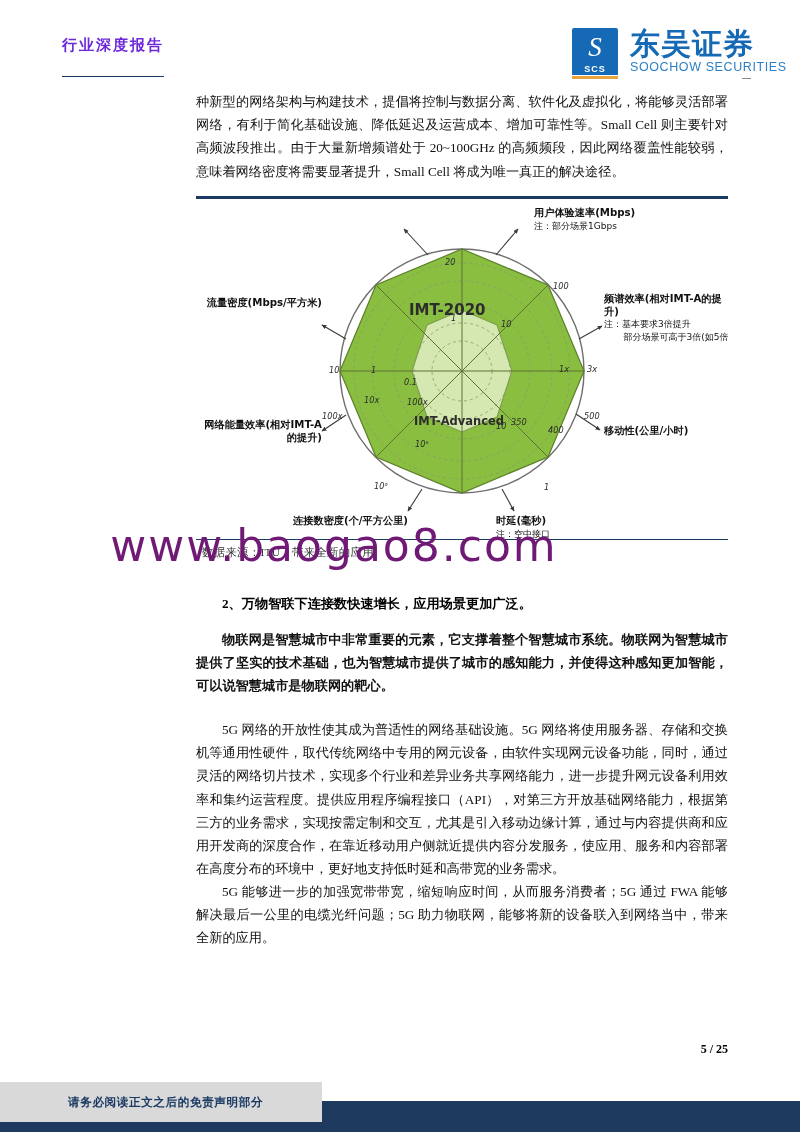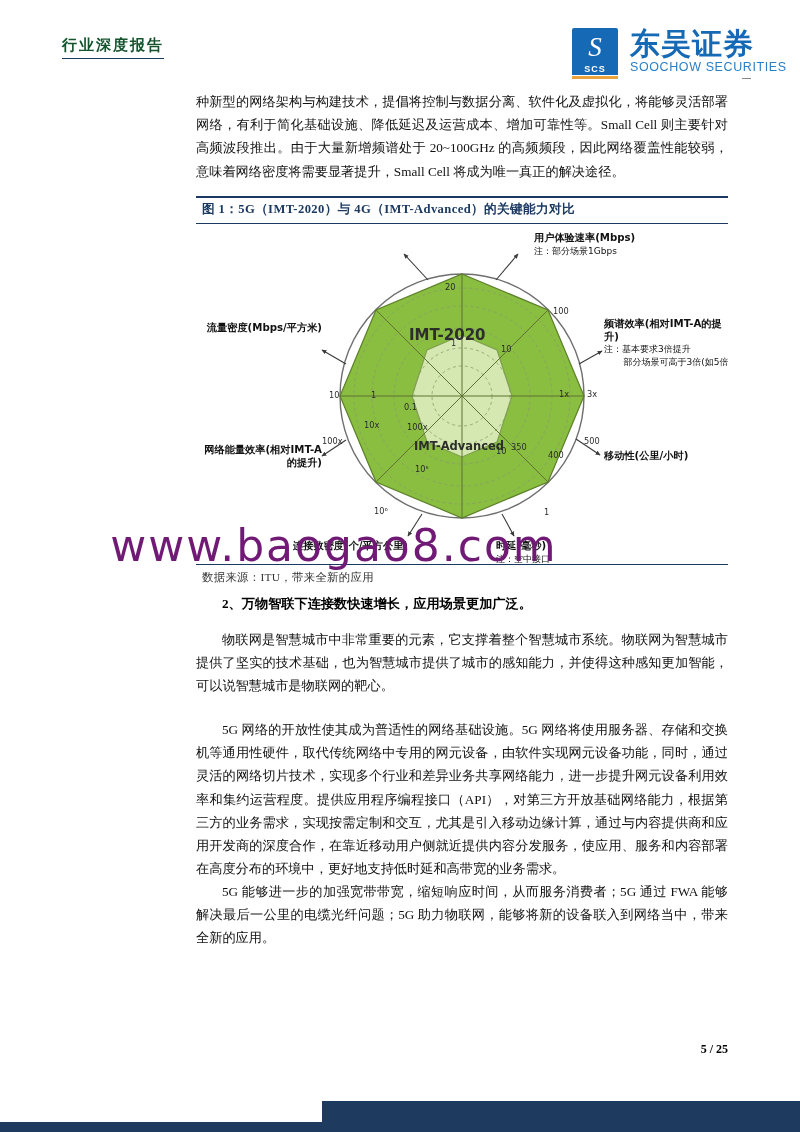--- a/index.html
+++ b/index.html
@@ -7,23 +7,23 @@
     width:800px;height:1132px;background:#ffffff;
     font-family:"Liberation Serif","DejaVu Serif",serif;
     color:#000;position:relative;overflow:hidden;
   }
   .page{position:absolute;inset:0;}
 
   
   .header{position:absolute;left:0;top:0;width:800px;height:86px;}
   .hdr-title{
     position:absolute;left:62px;top:36px;
-    font-size:15px;font-weight:bold;color:#14532d;
+    font-size:15px;font-weight:bold;color:#6d28d9;
     letter-spacing:2px;
-    border-bottom:1.3px solid #1b3a63;padding-bottom:3px;
+    border-bottom:1.3px solid #1b3a63;padding-bottom:21px;
   }
   .logo{position:absolute;left:572px;top:28px;display:flex;align-items:flex-start;}
   .logo-mark{position:relative;width:52px;height:48px;margin-right:6px;}
   .logo-sq{
     position:absolute;left:0;top:0;width:46px;height:38px;
     background:#1569b5;border-radius:2px;
   }
   .logo-s{
     position:absolute;left:9px;top:5px;width:28px;height:28px;
     color:#ffffff;font-size:27px;line-height:28px;font-style:italic;
@@ -81,21 +81,21 @@
     color:#111;line-height:12.5px;
   }
   .cl b{font-size:10.2px;font-weight:bold;display:block;}
   .cl span{font-size:9px;display:block;font-weight:normal;}
   .cl.c{text-align:center;}
   .cl.r{text-align:right;}
   .cl.l{text-align:left;}
 
   .tick{
     position:absolute;font-family:"DejaVu Sans","Liberation Sans",sans-serif;
-    font-size:8.2px;color:#2b2b2b;
+    font-size:8.2px;color:#2b2b2b;font-style:italic;
   }
   .ringlbl{
     position:absolute;font-family:"DejaVu Sans","Liberation Sans",sans-serif;
     font-weight:bold;color:#2d2d2d;
   }
 
   
   .watermark{
     position:absolute;left:0;top:520px;width:668px;text-align:center;
     font-size:44px;color:#701a75;letter-spacing:2px;
@@ -150,21 +150,20 @@
     </div>
     <div class="hdr-dash"></div>
   </div>
 
   <div class="content">
 
     <p class="body" style="top:90px;">种新型的网络架构与构建技术，提倡将控制与数据分离、软件化及虚拟化，将能够灵活部署网络，有利于简化基础设施、降低延迟及运营成本、增加可靠性等。Small Cell 则主要针对高频波段推出。由于大量新增频谱处于 20~100GHz 的高频频段，因此网络覆盖性能较弱，意味着网络密度将需要显著提升，Small Cell 将成为唯一真正的解决途径。</p>
 
     <div class="figure">
       <div class="fig-rule-top"></div>
-      <div class="fig-title">图 1：5G（IMT-2020）与 4G（IMT-Advanced）的关键能力对比</div>
       <div class="fig-rule-bot"></div>
 
       <div class="fig-body">
 
         
         <svg width="532" height="340" viewBox="0 0 532 340">
           <defs>
             <clipPath id="cl-full">
                 <circle cx="266" cy="172" r="122"></circle>
               </clipPath>
@@ -277,26 +276,29 @@
         <div class="tick" style="left:133px;top:166px;">10</div>
         <div class="tick" style="left:175px;top:166px;">1</div>
         <div class="tick" style="left:208px;top:178px;">0.1</div>
       </div>
 
       <div class="fig-rule-bot"></div>
       <div class="fig-src">数据来源：ITU，带来全新的应用</div>
     </div>
 
     <p class="sub-head" style="top:592px;">2、万物智联下连接数快速增长，应用场景更加广泛。</p>
-    <p class="body indent" style="top:628px;">物联网是智慧城市中非常重要的元素，它支撑着整个智慧城市系统。物联网为智慧城市提供了坚实的技术基础，也为智慧城市提供了城市的感知能力，并使得这种感知更加智能，可以说智慧城市是物联网的靶心。</p>
+    <p class="body indent" style="top:628px;font-weight:bold;">物联网是智慧城市中非常重要的元素，它支撑着整个智慧城市系统。物联网为智慧城市提供了坚实的技术基础，也为智慧城市提供了城市的感知能力，并使得这种感知更加智能，可以说智慧城市是物联网的靶心。</p>
     <p class="body indent" style="top:718px;">5G 网络的开放性使其成为普适性的网络基础设施。5G 网络将使用服务器、存储和交换机等通用性硬件，取代传统网络中专用的网元设备，由软件实现网元设备功能，同时，通过灵活的网络切片技术，实现多个行业和差异业务共享网络能力，进一步提升网元设备利用效率和集约运营程度。提供应用程序编程接口（API），对第三方开放基础网络能力，根据第三方的业务需求，实现按需定制和交互，尤其是引入移动边缘计算，通过与内容提供商和应用开发商的深度合作，在靠近移动用户侧就近提供内容分发服务，使应用、服务和内容部署在高度分布的环境中，更好地支持低时延和高带宽的业务需求。</p>
     <p class="body indent" style="top:880px;">5G 能够进一步的加强宽带带宽，缩短响应时间，从而服务消费者；5G 通过 FWA 能够解决最后一公里的电缆光纤问题；5G 助力物联网，能够将新的设备联入到网络当中，带来全新的应用。</p>
   </div>
 
   <div class="watermark">www.baogao8.com</div>
 
   <div class="pg-num">5 / 25</div>
   <div class="ft-inst">东吴证券研究所</div>
   <div class="ft-line"></div>
+  <div class="ft-grey">
+    <span>请务必阅读正文之后的免责声明部分</span>
+  </div>
   <div class="ft-bar"></div>
   <div class="ft-bar2"></div>
 
 </div>
 
 </body></html>

